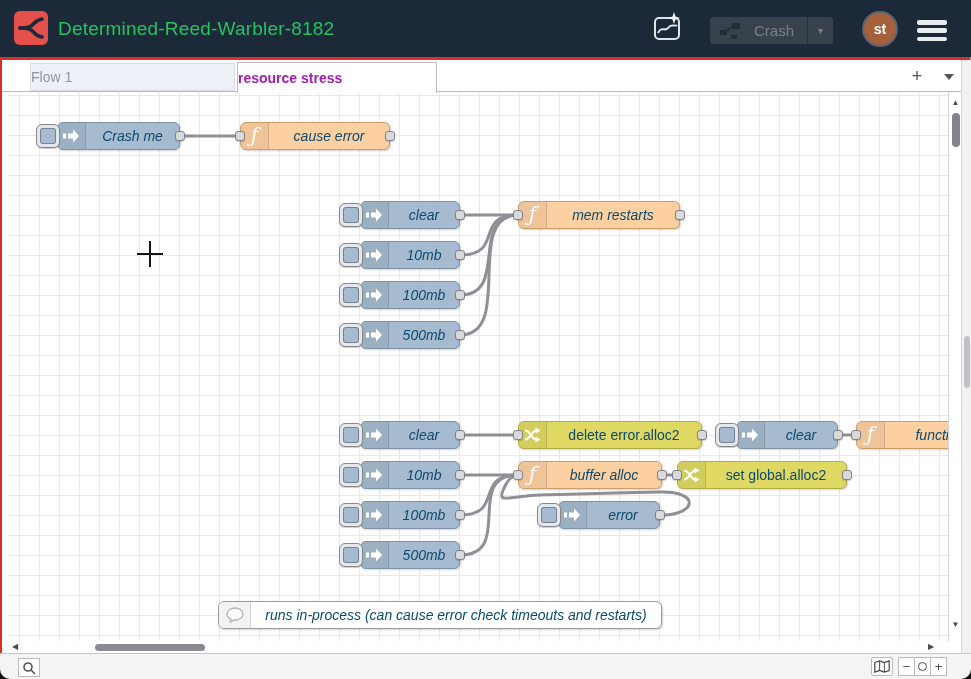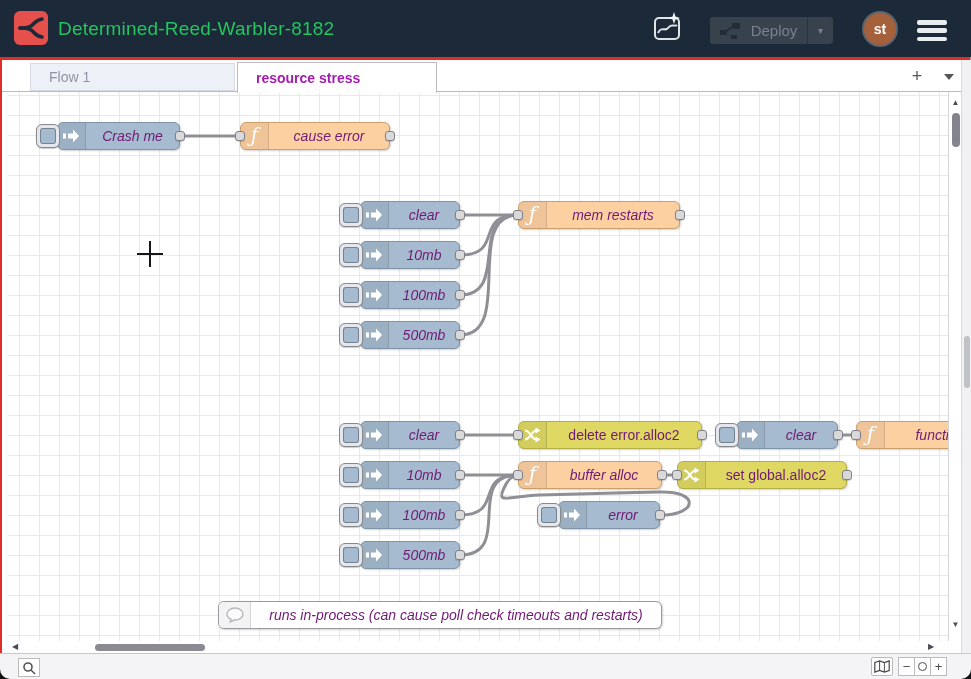--- a/index.html
+++ b/index.html
@@ -19,42 +19,42 @@
   #avatar { position:absolute; left:864px; top:13px; width:32px; height:32px; border-radius:50%; background:#a5613c; color:#fff; font-size:14px; font-weight:bold; text-align:center; line-height:32px; box-shadow:0 0 0 2px rgba(255,255,255,.28); }
   #hamburger { position:absolute; left:917px; top:20px; width:30px; height:21px; display:flex; flex-direction:column; justify-content:space-between; }
   #hamburger span { display:block; height:4.5px; border-radius:2px; background:#e8edf0; }
 
   #red-line { position:absolute; left:0; top:57px; width:971px; height:3px; background:#dd2f28; }
   #red-left { position:absolute; left:0; top:57px; width:2px; height:615px; background:#dd2f28; }
   #win-right-border { position:absolute; right:0; top:57px; width:1px; height:622px; background:#9aa0a6; }
 
   
   #tabbar { position:absolute; left:2px; top:60px; width:959px; height:32px; background:#fff; border-bottom:1px solid #bbb; }
-  .tab { position:absolute; font-size:14px; padding-left:18px; display:flex; align-items:center; }
+  .tab { position:absolute; font-size:14px; display:flex; align-items:center; }
   #tab-flow1 { left:28px; top:3px; width:205px; height:28px; background:#eef0f8; border:1px solid #d8dae6; color:#8f93a3; }
   #tab-resource { left:235px; top:2px; width:200px; height:31px; background:#fff; border:1px solid #bbb; border-bottom:none; color:#a21caf; font-weight:bold; z-index:2; }
   #tab-add { position:absolute; left:903px; top:3px; width:24px; height:26px; text-align:center; line-height:26px; font-size:18px; color:#555; }
   #tab-menu { position:absolute; left:936px; top:3px; width:22px; height:26px; text-align:center; line-height:26px; font-size:11px; color:#555; }
 
   
   #canvas { position:absolute; left:8px; top:92px; width:940px; height:549px; overflow:hidden; background-color:#fff;
     background-image:linear-gradient(90deg,#e9e7f3 1px,transparent 1px),linear-gradient(#e9e7f3 1px,transparent 1px);
     background-size:20px 20px; background-position:11px 3px; }
   #wires { position:absolute; left:0; top:0; z-index:1; }
   .wire { stroke:#8f8f96; stroke-width:3; fill:none; stroke-linecap:round; }
 
   .node { position:absolute; height:28px; border:1px solid; border-radius:6px; display:flex; z-index:2; box-shadow:1px 1px 2px rgba(0,0,0,.18); }
   .n-inject { background:#a6bbcf; border-color:#7e93a6; }
   .n-function { background:#fdd0a2; border-color:#c9a06c; }
   .n-change { background:#dfd963; border-color:#b3ae45; }
   .n-comment { background:#fff; border-color:#9a9aa0; }
   .nicon { width:28px; border-right:1px solid rgba(0,0,0,.12); background:rgba(0,0,0,.055); display:flex; align-items:center; justify-content:center; border-radius:5px 0 0 5px; }
   .n-comment .nicon { width:32px; background:#f3f3f4; }
   .fx { font-family:"DejaVu Serif", serif; font-style:italic; font-size:20px; color:#fff; margin-top:-3px; }
-  .node-label { flex:1; display:flex; align-items:center; justify-content:center; font-size:14px; font-style:italic; color:#701a75; white-space:nowrap; overflow:hidden;text-align:center; }
+  .node-label { flex:1; display:flex; align-items:center; justify-content:center; font-size:14px; font-style:italic; color:#0c4a6e; white-space:nowrap; overflow:hidden;text-align:center; }
   .n-change .node-label { font-style:normal; }
   .port { position:absolute; width:10px; height:10px; background:#d9d9d9; border:1px solid #80808c; border-radius:3px; top:8px; z-index:3; box-shadow:0 1px 1px rgba(0,0,0,.15); }
   .port.in { left:-6px; } .port.out { right:-6px; }
   .nbutton { position:absolute; left:-22px; top:1px; width:24px; height:24px; background:#e4e7ed; border:1px solid #888; border-radius:6px; box-shadow:0 1px 1px rgba(0,0,0,.2); }
   .nbutton::after { content:''; position:absolute; inset:3px; background:#a6bbcf; border:1px solid rgba(0,0,0,.3); border-radius:3px; }
 
   #crosshair { position:absolute; width:26px; height:26px; z-index:4; }
   #crosshair::before { content:''; position:absolute; left:0; top:12px; width:26px; height:1.6px; background:#15151a; }
   #crosshair::after { content:''; position:absolute; left:12px; top:0; width:1.6px; height:26px; background:#15151a; }
 
@@ -108,21 +108,21 @@
     </div>
     <div id="deploy-button">
       <span id="deploy-icon">
         <svg width="22" height="18" viewBox="0 0 22 18">
           <path d="M4,11 L15,4" stroke="#232d38" stroke-width="2"></path>
           <rect x="13" y="1" width="8" height="6" fill="#232d38"></rect>
           <rect x="1" y="8" width="7" height="5" fill="#232d38"></rect>
           <rect x="12" y="13" width="6" height="4" fill="#232d38"></rect>
         </svg>
       </span>
-      <span id="deploy-label">Deploy</span>
+      <span id="deploy-label">Crash</span>
       <span id="deploy-caret">▾</span>
     </div>
     <div id="avatar">st</div>
     <div id="hamburger">
         <span></span>
         <span></span>
         <span></span>
       </div>
   </div>
   <div id="red-line"></div>
@@ -337,21 +337,21 @@
         </div>
         <div class="node-label">function</div>
         <div class="port in"></div>
       </div>
       <div class="node n-comment" style="left: 210px; top: 509px; width: 444px;">
         <div class="nicon">
           <svg width="18" height="16" viewBox="0 0 18 16">
             <path d="M9,1 C4.6,1 1,3.7 1,7 C1,9.2 2.6,11.1 5,12.2 L4.2,15 L8.2,13 C8.5,13 8.7,13 9,13 C13.4,13 17,10.3 17,7 C17,3.7 13.4,1 9,1 Z" fill="#fbfbfb" stroke="#b6b6bc" stroke-width="1.4"></path>
           </svg>
         </div>
-        <div class="node-label">runs in-process (can cause poll check timeouts and restarts)</div>
+        <div class="node-label">runs in-process (can cause error check timeouts and restarts)</div>
       </div>
     </div>
 
   <div id="vscroll">
     <div id="vscroll-up" class="arrow">▲</div>
     <div id="vscroll-thumb"></div>
     <div id="vscroll-down" class="arrow">▼</div>
   </div>
   <div id="hscroll">
     <div id="hscroll-left" class="arrow">◀</div>

